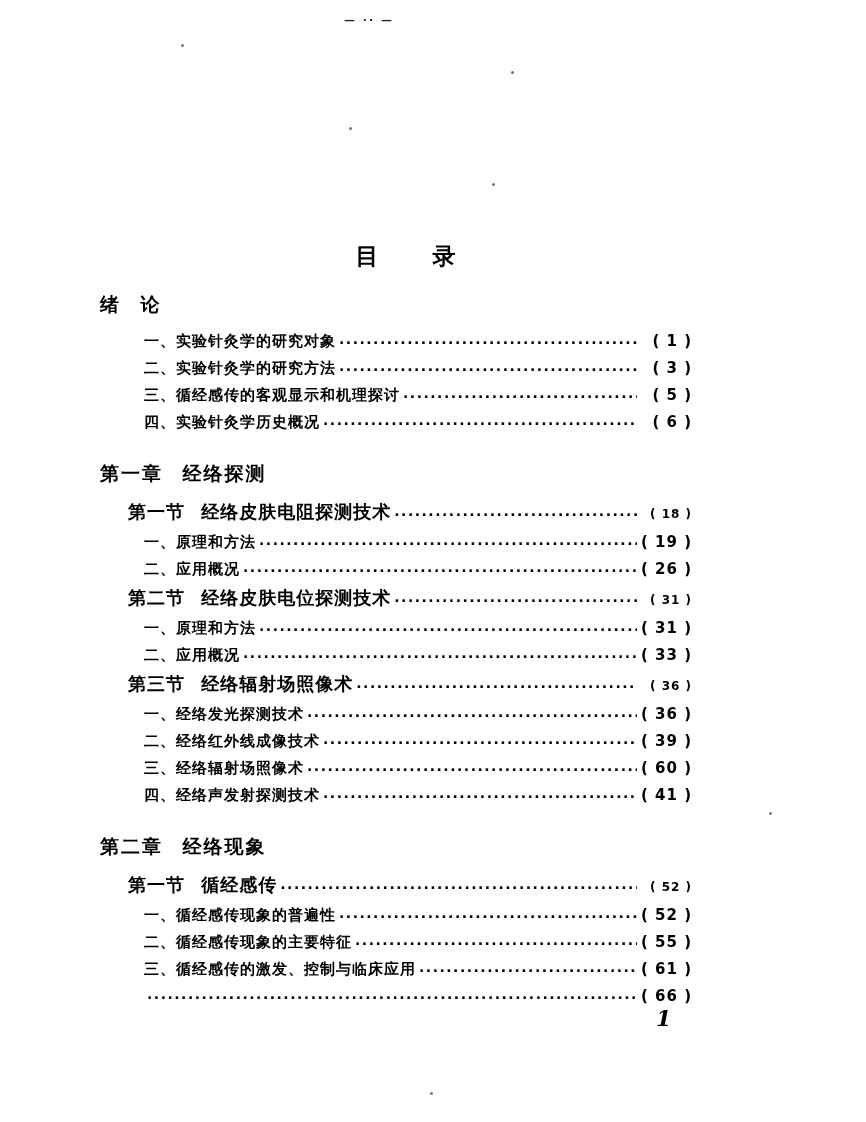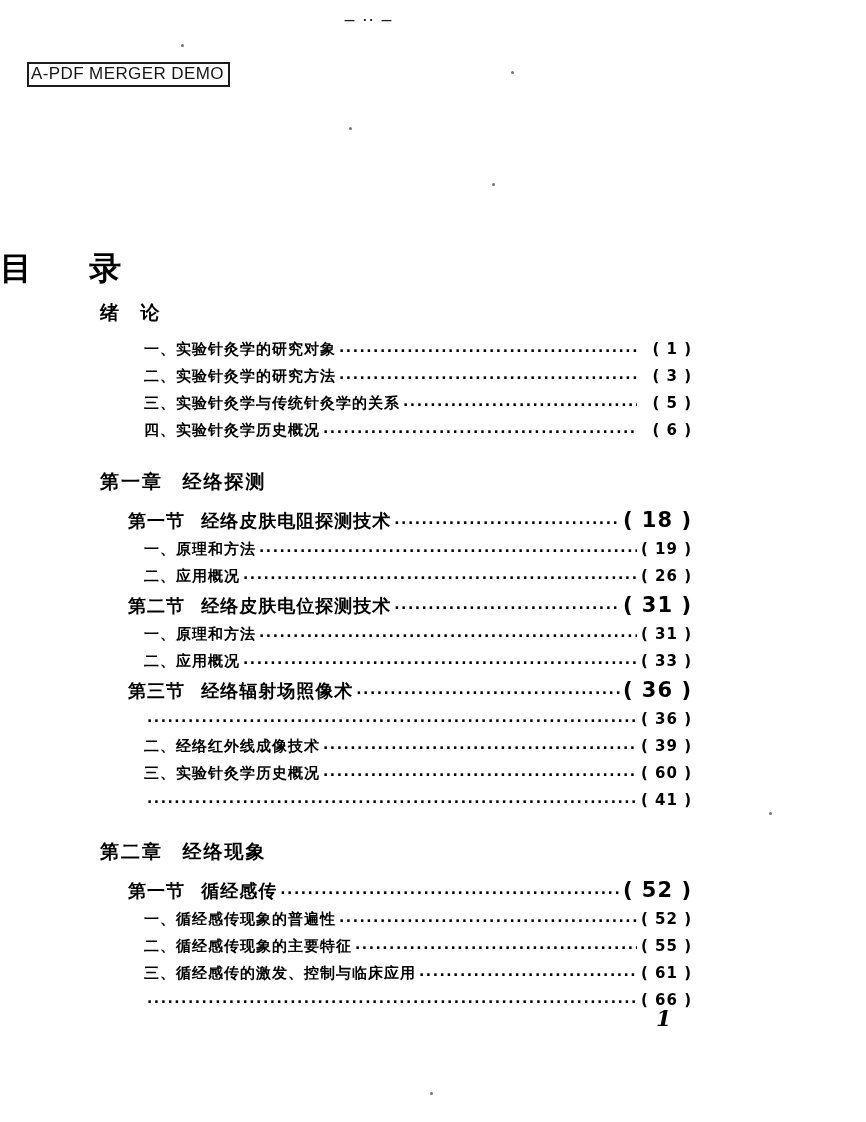--- a/index.html
+++ b/index.html
@@ -15,57 +15,56 @@
     font-size:17px; color:#151515; letter-spacing:0.4px;
     background:#fff;
   }
   .scan-mark {
     position:absolute; left:344px; top:14px;
     font-size:11px; font-weight:700; letter-spacing:2px; color:#222;
   }
   .speck { position:absolute; width:3px; height:3px; background:#3a3a3a; border-radius:50%; opacity:.7; }
   .title {
     position:absolute; left:0; top:226px; width:812px;
-    text-align:left; font-size:32px; font-weight:700;
+    text-align:center; font-size:23px; font-weight:700;
     word-spacing:44px; letter-spacing:1px;
   }
   .toc { position:absolute; left:100px; top:292px; width:592px; }
   .toc-section { margin:0; }
   .chapter-heading {
     font-size:19px; font-weight:700; letter-spacing:2px;
     word-spacing:11px; margin:25px 0 12px 0; line-height:24px;
   }
-  .toc-section:first-child .chapter-heading { margin-top:8px; }
+  .toc-section:first-child .chapter-heading { margin-top:0; }
   .toc-row { display:flex; align-items:baseline; font-weight:700; }
   .toc-row.section {
     font-size:18px; margin-left:28px; line-height:30px;
     letter-spacing:1px; 
   }
   .toc-row.section .entry-text { word-spacing:9px; }
   .toc-row.item { font-size:15px; margin-left:44px; line-height:27px; letter-spacing:1px; }
   .entry-text { white-space:nowrap; }
   .dots {
     flex:1; overflow:hidden; white-space:nowrap;
     font-size:14px; letter-spacing:1.5px; margin:0 3px;
     align-self:center; transform:translateY(2px);
   }
   .pageno { white-space:pre; min-width:52px; text-align:right; font-size:15px; }
-  .toc-row.section .pageno { font-size:21px; }
+  .toc-row.section .pageno { font-size:12px; }
   .folio {
     position:absolute; left:656px; top:1005px;
     font-family:"DejaVu Serif", serif;
     font-size:22px; font-weight:700; font-style:italic;
   }
 </style>
 </head>
 <body>
 
 <div class="page">
   <div class="scan-mark">— ·· —</div>
-  <div class="watermark">A-PDF MERGER DEMO</div>
 
   <div class="speck" style="left:181px; top:44px;"></div>
   <div class="speck" style="left:511px; top:71px;"></div>
   <div class="speck" style="left:349px; top:127px;"></div>
   <div class="speck" style="left:492px; top:183px;"></div>
   <div class="speck" style="left:769px; top:812px;"></div>
   <div class="speck" style="left:430px; top:1092px;"></div>
 
   <h1 class="title">目 录</h1>
 
@@ -76,21 +75,21 @@
           <span class="entry-text">一、实验针灸学的研究对象</span>
           <span class="dots">··································································································································</span>
           <span class="pageno">( 1 )</span>
         </div>
         <div class="toc-row item">
           <span class="entry-text">二、实验针灸学的研究方法</span>
           <span class="dots">··································································································································</span>
           <span class="pageno">( 3 )</span>
         </div>
         <div class="toc-row item">
-          <span class="entry-text">三、实验针灸学与传统针灸学的关系</span>
+          <span class="entry-text">三、循经感传的客观显示和机理探讨</span>
           <span class="dots">··································································································································</span>
           <span class="pageno">( 5 )</span>
         </div>
         <div class="toc-row item">
           <span class="entry-text">四、实验针灸学历史概况</span>
           <span class="dots">··································································································································</span>
           <span class="pageno">( 6 )</span>
         </div>
       </section>
       <section class="toc-section">
@@ -124,34 +123,36 @@
           <span class="entry-text">二、应用概况</span>
           <span class="dots">··································································································································</span>
           <span class="pageno">( 33 )</span>
         </div>
         <div class="toc-row section">
           <span class="entry-text">第三节 经络辐射场照像术</span>
           <span class="dots">··································································································································</span>
           <span class="pageno">( 36 )</span>
         </div>
         <div class="toc-row item">
+          <span class="entry-text">一、经络发光探测技术</span>
           <span class="dots">··································································································································</span>
           <span class="pageno">( 36 )</span>
         </div>
         <div class="toc-row item">
           <span class="entry-text">二、经络红外线成像技术</span>
           <span class="dots">··································································································································</span>
           <span class="pageno">( 39 )</span>
         </div>
         <div class="toc-row item">
-          <span class="entry-text">三、实验针灸学历史概况</span>
+          <span class="entry-text">三、经络辐射场照像术</span>
           <span class="dots">··································································································································</span>
           <span class="pageno">( 60 )</span>
         </div>
         <div class="toc-row item">
+          <span class="entry-text">四、经络声发射探测技术</span>
           <span class="dots">··································································································································</span>
           <span class="pageno">( 41 )</span>
         </div>
       </section>
       <section class="toc-section">
         <div class="chapter-heading">第二章 经络现象</div>
         <div class="toc-row section">
           <span class="entry-text">第一节 循经感传</span>
           <span class="dots">··································································································································</span>
           <span class="pageno">( 52 )</span>

